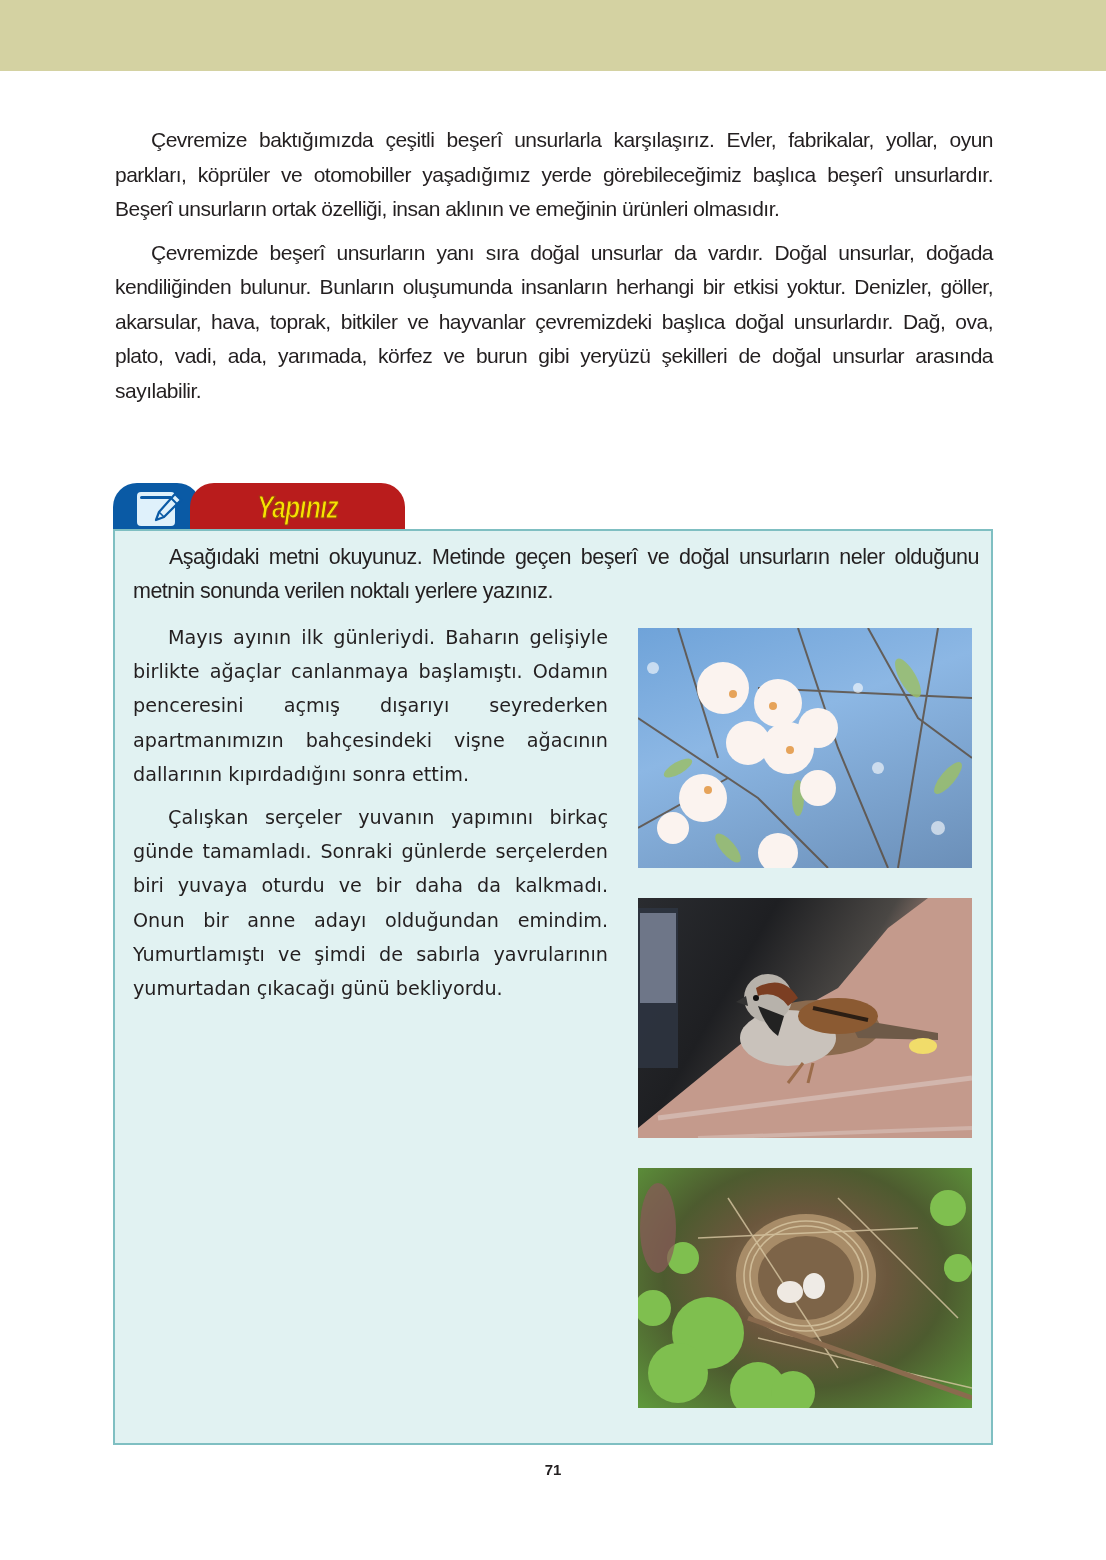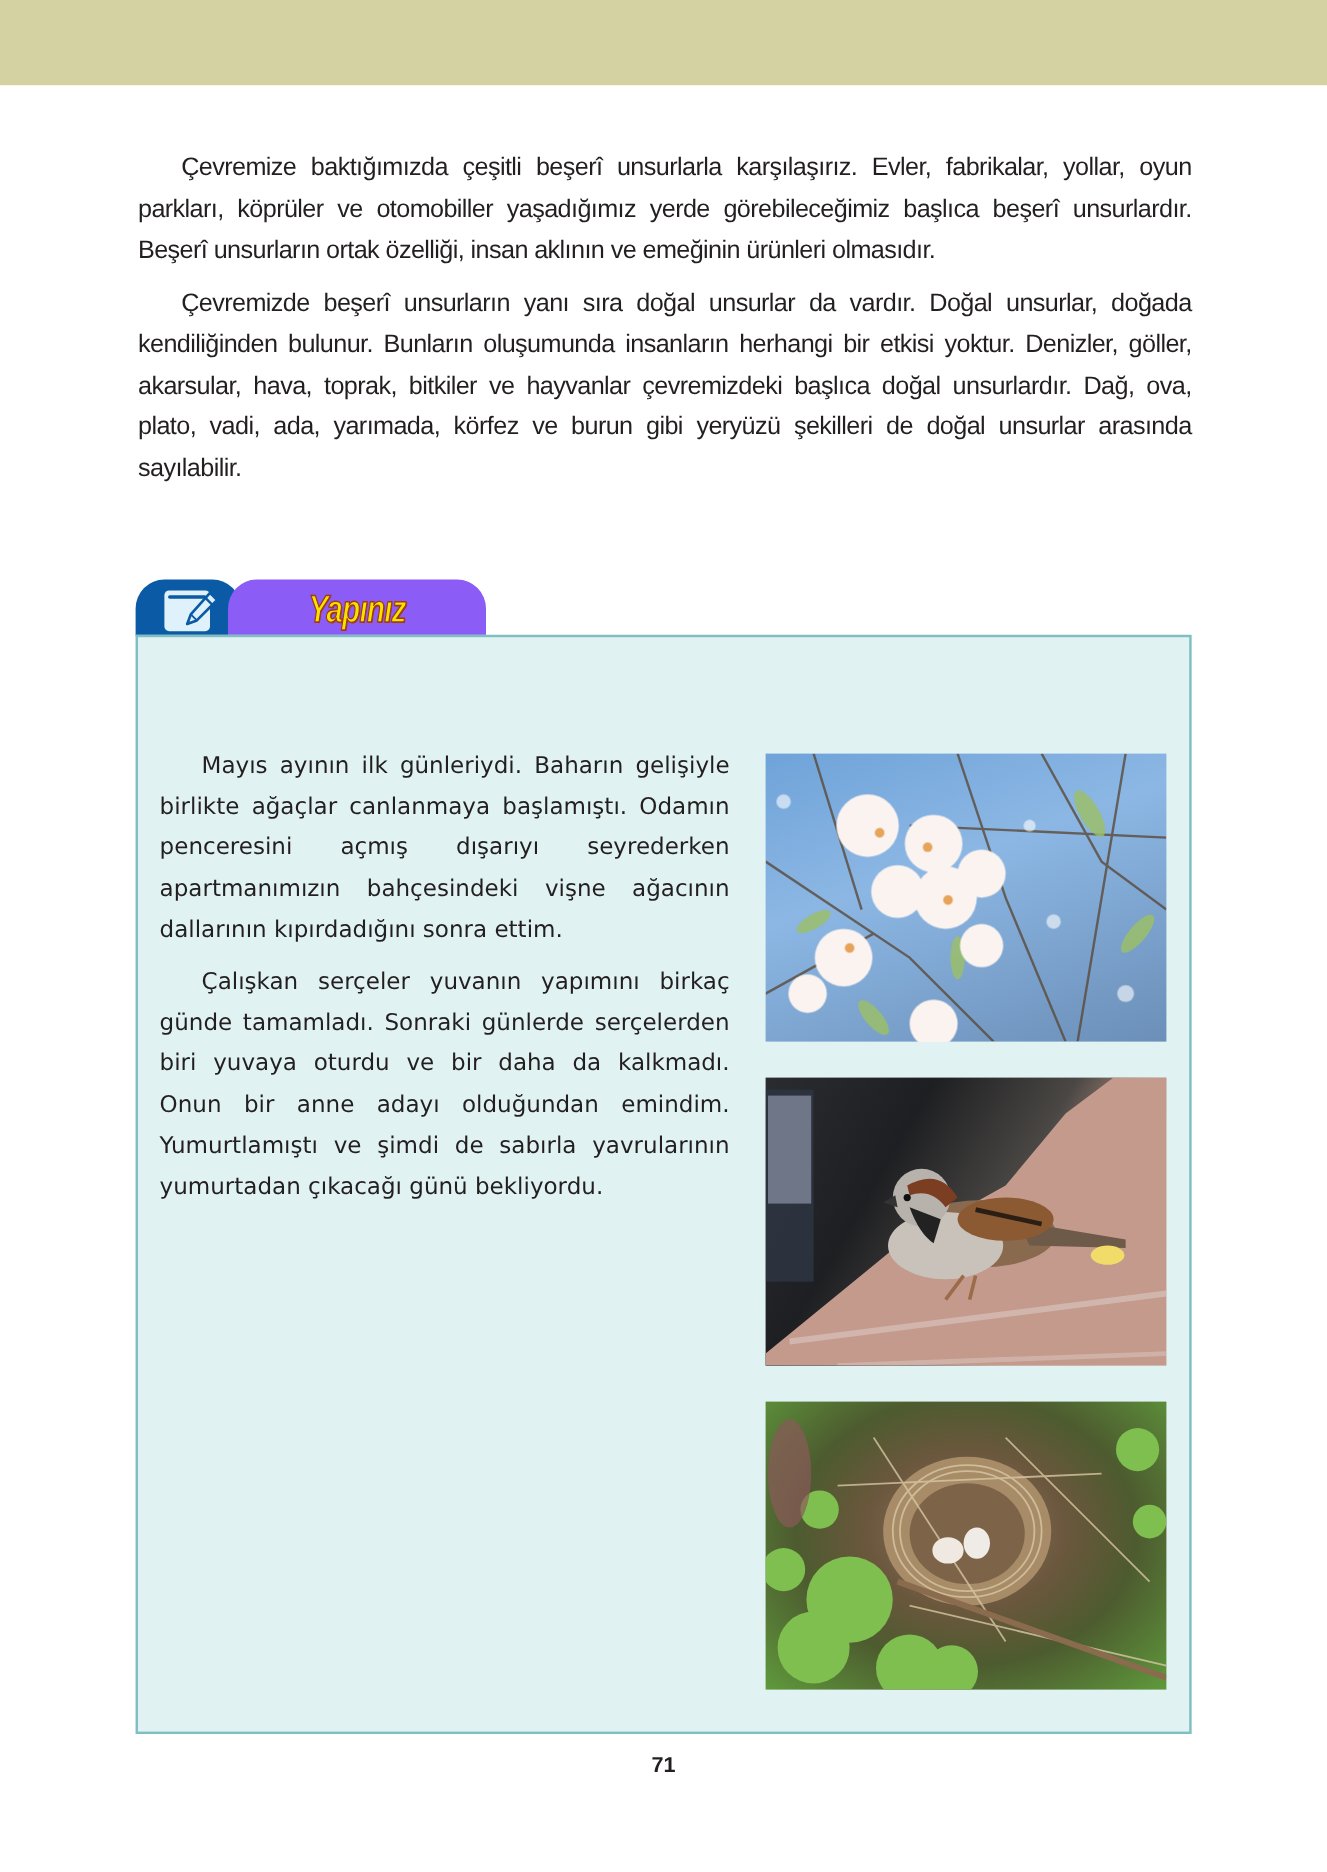--- a/index.html
+++ b/index.html
@@ -29,21 +29,21 @@
     position: absolute; left: 24px; top: 9px; width: 38px; height: 34px;
     background: #dff1fb; border-radius: 4px;
   }
   .tab-icon .pad::before {
     content: ""; position: absolute; left: 3px; top: 4px; width: 32px; height: 3px;
     background: #0a5aa5; border-radius: 2px;
   }
   .tab-icon svg { position: absolute; left: 38px; top: 8px; }
   .tab-title {
     position: absolute; left: 190px; top: 483px; width: 215px; height: 47px;
-    background: #8b5cf6; border-radius: 24px 24px 0 0;
+    background: #b91c1c; border-radius: 24px 24px 0 0;
   }
   .tab-title span {
     position: absolute; left: 0; right: 0; top: 6px; text-align: center;
     font-family: "Liberation Sans", sans-serif; font-weight: bold; font-style: italic;
     font-size: 32px; letter-spacing: -1px;
     color: #f6e400;
     -webkit-text-stroke: 1.2px #a13a12;
     text-shadow: 1px 1px 0 #a13a12;
     transform: scaleX(0.78);
   }
@@ -66,21 +66,21 @@
   .story p { margin: 0 0 9px 0; text-indent: 35px; }
   .photo {
     position: absolute; left: 523px; width: 334px; height: 240px; overflow: hidden;
   }
   .photo-1 { top: 97px; background: linear-gradient(160deg, #6fa3d9 0%, #8cb7e4 40%, #6b8fb8 100%); }
   .photo-2 { top: 367px; background: linear-gradient(120deg, #2a2c30 0%, #1e1f22 30%, #4a4744 55%, #b28d80 70%, #c8a095 100%); }
   .photo-3 { top: 637px; background: radial-gradient(ellipse at 50% 45%, #8f7a5e 0%, #6b573d 35%, #4d5b2f 60%, #5f9a3c 100%); }
   .photo svg { position: absolute; left: 0; top: 0; }
   .page-number {
     position: absolute; left: 0; right: 0; top: 1461px; text-align: center;
-    font-family: "Liberation Sans", sans-serif; font-weight: bold; font-size: 18px;
+    font-family: "Liberation Sans", sans-serif; font-weight: bold; font-size: 15px;
   }
 </style>
 </head>
 <body>
 
 <div class="top-band"></div>
 
 <div class="intro">
   <p>Çevremize baktığımızda çeşitli beşerî unsurlarla karşılaşırız. Evler, fabrikalar, yollar, oyun parkları, köprüler ve otomobiller yaşadığımız yerde görebileceğimiz başlıca beşerî unsurlardır. Beşerî unsurların ortak özelliği, insan aklının ve emeğinin ürünleri olmasıdır.</p>
   <p>Çevremizde beşerî unsurların yanı sıra doğal unsurlar da vardır. Doğal unsurlar, doğada kendiliğinden bulunur. Bunların oluşumunda insanların herhangi bir etkisi yoktur. Denizler, göller, akarsular, hava, toprak, bitkiler ve hayvanlar çevremizdeki başlıca doğal unsurlardır. Dağ, ova, plato, vadi, ada, yarımada, körfez ve burun gibi yeryüzü şekilleri de doğal unsurlar arasında sayılabilir.</p>
@@ -92,20 +92,23 @@
     <path d="M24 3 L30 9 L13 26 L5 29 L8 21 Z" fill="#dff1fb" stroke="#0a5aa5" stroke-width="2.2" stroke-linejoin="round"></path>
     <path d="M20 7 L26 13" stroke="#0a5aa5" stroke-width="2"></path>
     <path d="M8 21 L13 26" stroke="#0a5aa5" stroke-width="1.6"></path>
   </svg>
 </div>
 <div class="tab-title">
   <span>Yapınız</span>
 </div>
 
 <div class="box">
+  <div class="box-instr">
+    <p>Aşağıdaki metni okuyunuz. Metinde geçen beşerî ve doğal unsurların neler olduğunu metnin sonunda verilen noktalı yerlere yazınız.</p>
+  </div>
 
   <div class="story">
     <p>Mayıs ayının ilk günleriydi. Baharın gelişiyle birlikte ağaçlar canlanmaya başlamıştı. Odamın penceresini açmış dışarıyı seyrederken apartmanımızın bahçesindeki vişne ağacının dallarının kıpırdadığını sonra ettim.</p>
     <p>Çalışkan serçeler yuvanın yapımını birkaç günde tamamladı. Sonraki günlerde serçelerden biri yuvaya oturdu ve bir daha da kalkmadı. Onun bir anne adayı olduğundan emindim. Yumurtlamıştı ve şimdi de sabırla yavrularının yumurtadan çıkacağı günü bekliyordu.</p>
   </div>
 
   <div class="photo photo-1">
     <svg width="334" height="240" viewBox="0 0 334 240">
       <g stroke="#5b4a3a" stroke-width="2" fill="none" opacity="0.8">
         <path d="M0 90 L120 170 L190 240"></path>

